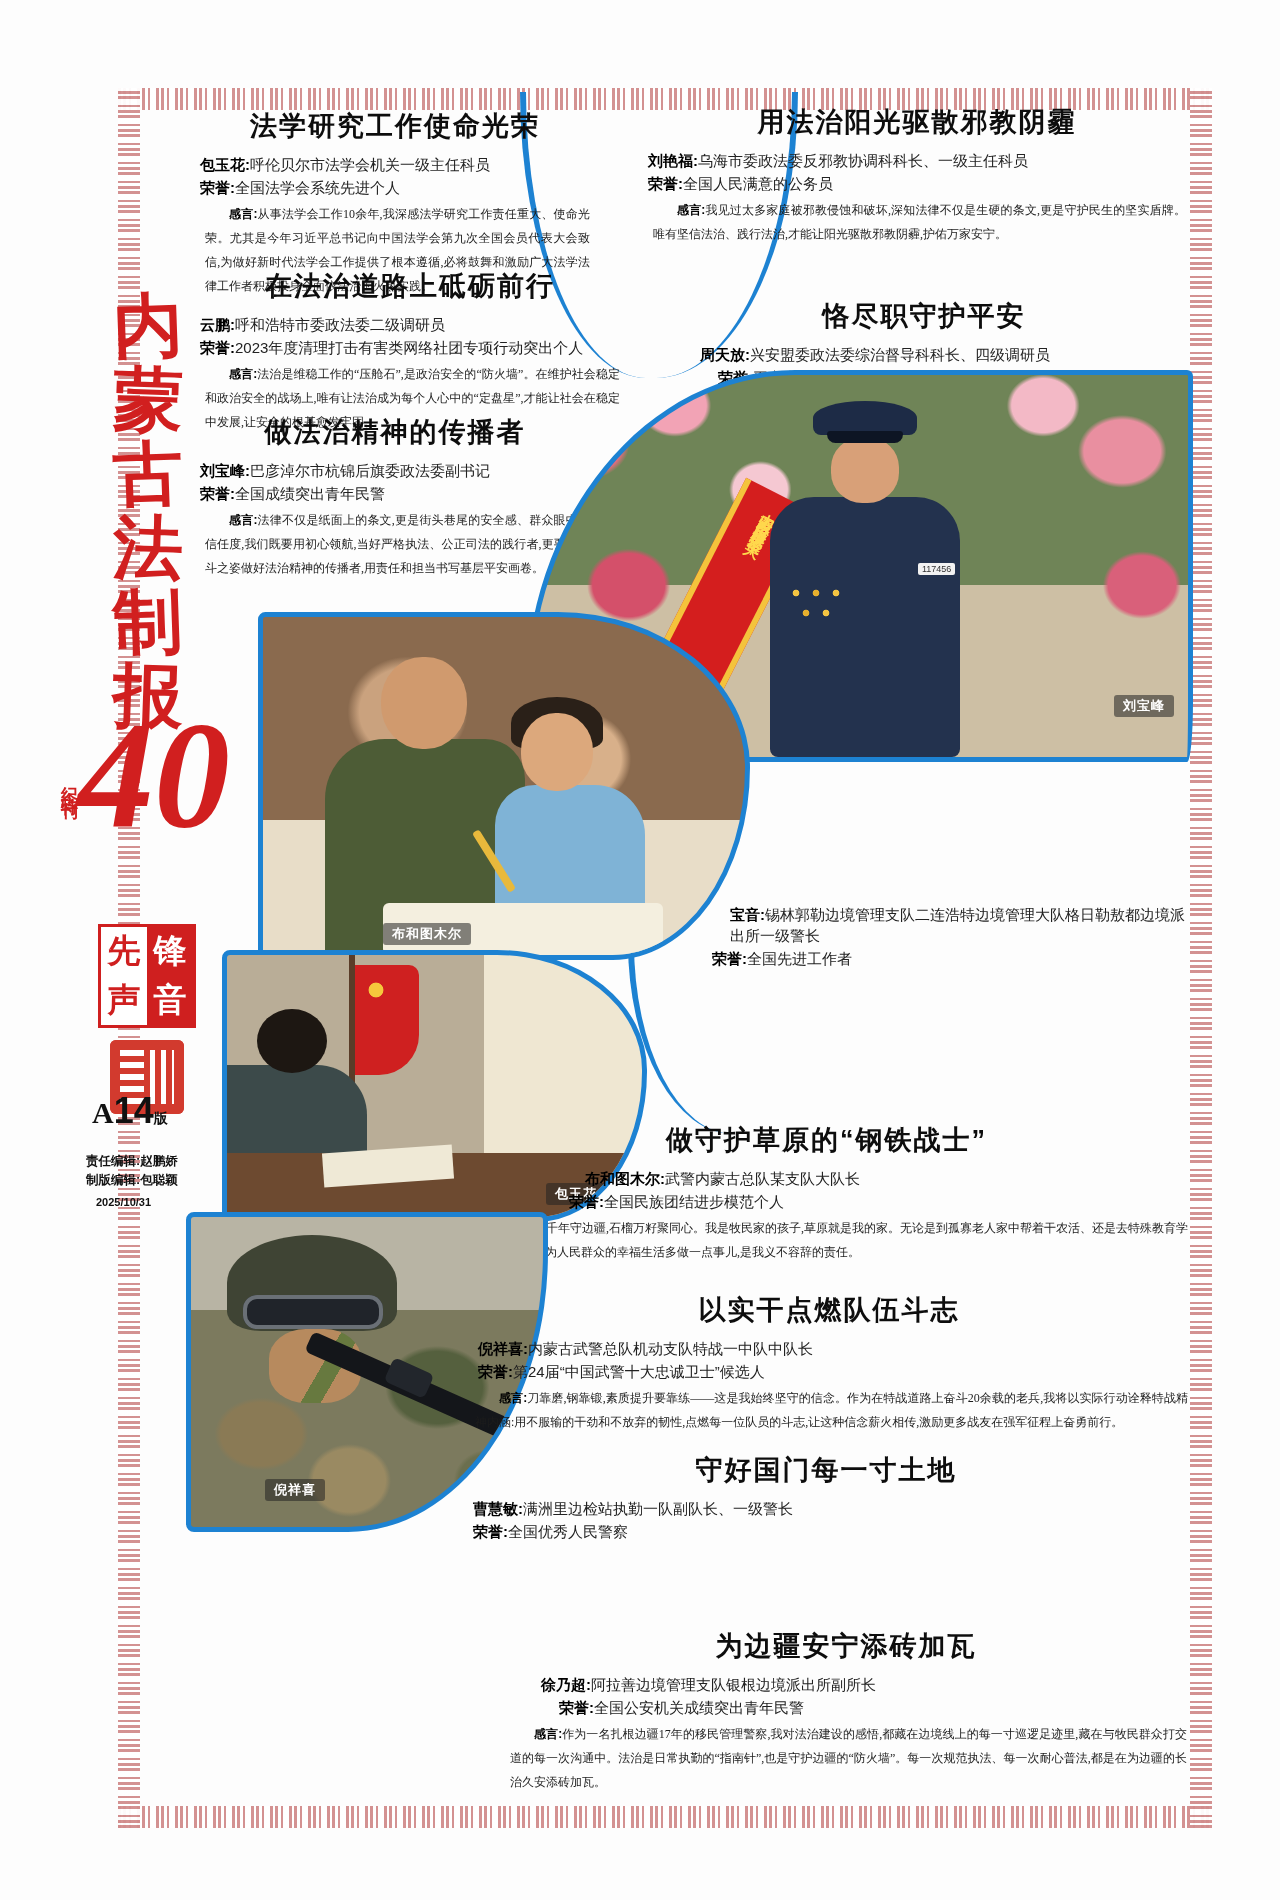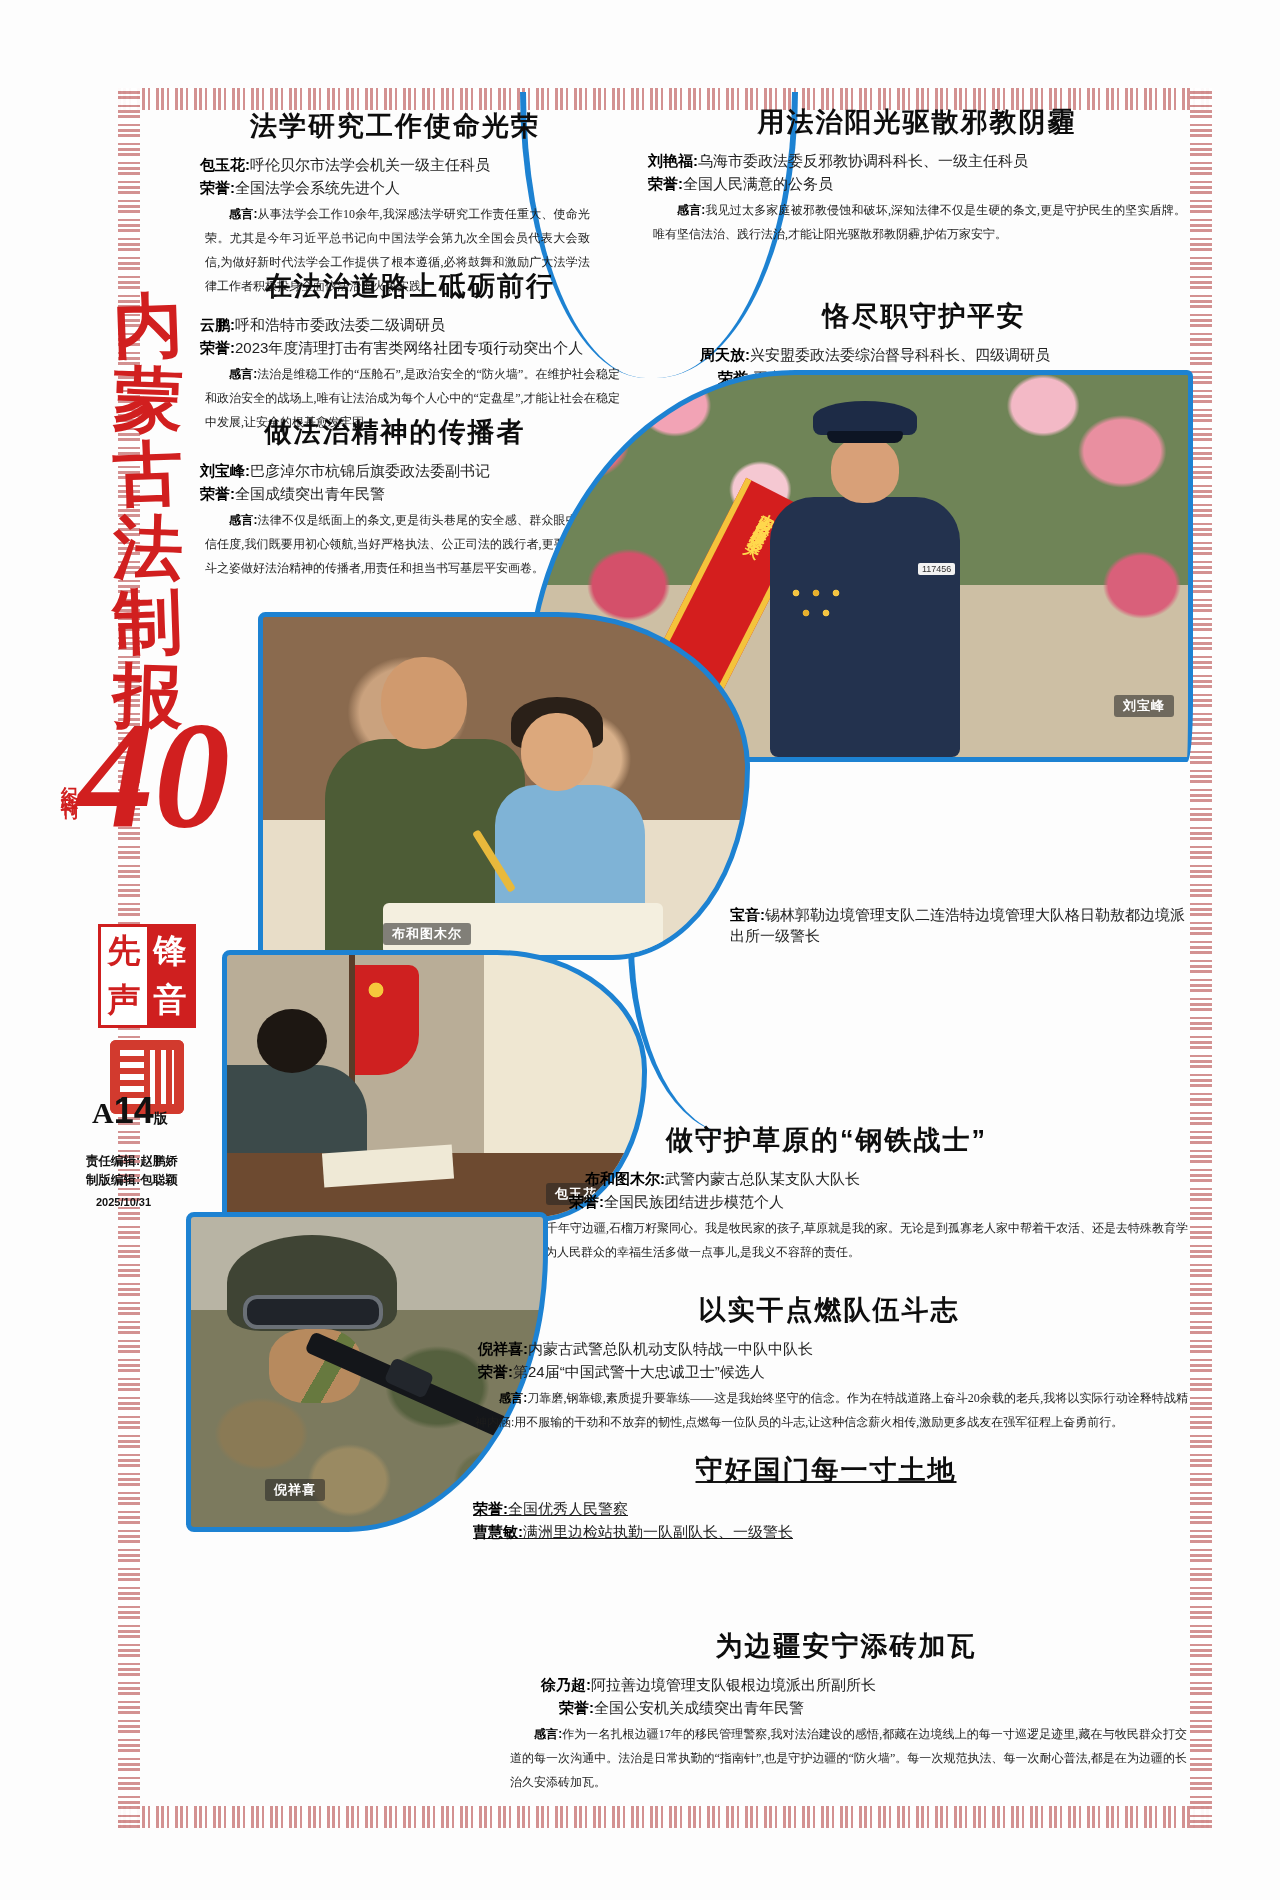--- a/index.html
+++ b/index.html
@@ -224,20 +224,21 @@
     <div class="bt-girl-body"></div>
     <div class="bt-girl-hair"></div>
     <div class="bt-girl-head"></div>
     <div class="bt-paper"></div>
     <div class="bt-pencil"></div>
     <figcaption class="pcap" style="left:120px;bottom:10px;">布和图木尔</figcaption>
   </figure>
 
   <section class="article" style="left:712px;top:902px;width:476px;">
     <p class="aline" style="padding-left:18px;"><b>宝音</b><b>:</b><span>锡林郭勒边境管理支队二连浩特边境管理大队格日勒敖都边境派出所一级警长</span></p>
+    <p class="aline"><b>荣誉</b><b>:</b><span>全国先进工作者</span></p>
   </section>
 
   <figure class="photo ph-bao" style="margin:0;">
     <div class="by-pole"></div>
     <div class="by-flag"></div>
     <div class="by-body"></div>
     <div class="by-hair"></div>
     <div class="by-desk"></div>
     <div class="by-paper"></div>
     <figcaption class="pcap" style="right:36px;bottom:12px;">包玉花</figcaption>
@@ -259,24 +260,24 @@
     <figcaption class="pcap" style="left:74px;bottom:26px;">倪祥喜</figcaption>
   </figure>
 
   <section class="article" style="left:470px;top:1292px;width:718px;">
     <h2 class="atitle">以实干点燃队伍斗志</h2>
     <p class="aline" style="padding-left:8px;"><b>倪祥喜</b><b>:</b><span>内蒙古武警总队机动支队特战一中队中队长</span></p>
     <p class="aline" style="padding-left:8px;"><b>荣誉</b><b>:</b><span>第24届“中国武警十大忠诚卫士”候选人</span></p>
     <p class="aquote"><b>感言</b><b>:</b><span>刀靠磨,钢靠锻,素质提升要靠练——这是我始终坚守的信念。作为在特战道路上奋斗20余载的老兵,我将以实际行动诠释特战精神内涵:用不服输的干劲和不放弃的韧性,点燃每一位队员的斗志,让这种信念薪火相传,激励更多战友在强军征程上奋勇前行。</span></p>
   </section>
 
-  <section class="article" style="left:465px;top:1452px;width:722px;text-decoration:underline;">
+  <section class="article" style="left:465px;top:1452px;width:722px;">
     <h2 class="atitle">守好国门每一寸土地</h2>
+    <p class="aline" style="padding-left:8px;"><b>曹慧敏</b><b>:</b><span>满洲里边检站执勤一队副队长、一级警长</span></p>
     <p class="aline" style="padding-left:8px;"><b>荣誉</b><b>:</b><span>全国优秀人民警察</span></p>
-    <p class="aline" style="padding-left:8px;"><b>曹慧敏</b><b>:</b><span>满洲里边检站执勤一队副队长、一级警长</span></p>
   </section>
 
   <section class="article" style="left:505px;top:1628px;width:682px;">
     <h2 class="atitle">为边疆安宁添砖加瓦</h2>
     <p class="aline" style="padding-left:36px;"><b>徐乃超</b><b>:</b><span>阿拉善边境管理支队银根边境派出所副所长</span></p>
     <p class="aline" style="padding-left:54px;"><b>荣誉</b><b>:</b><span>全国公安机关成绩突出青年民警</span></p>
     <p class="aquote"><b>感言</b><b>:</b><span>作为一名扎根边疆17年的移民管理警察,我对法治建设的感悟,都藏在边境线上的每一寸巡逻足迹里,藏在与牧民群众打交道的每一次沟通中。法治是日常执勤的“指南针”,也是守护边疆的“防火墙”。每一次规范执法、每一次耐心普法,都是在为边疆的长治久安添砖加瓦。</span></p>
   </section>
 
 </div>

